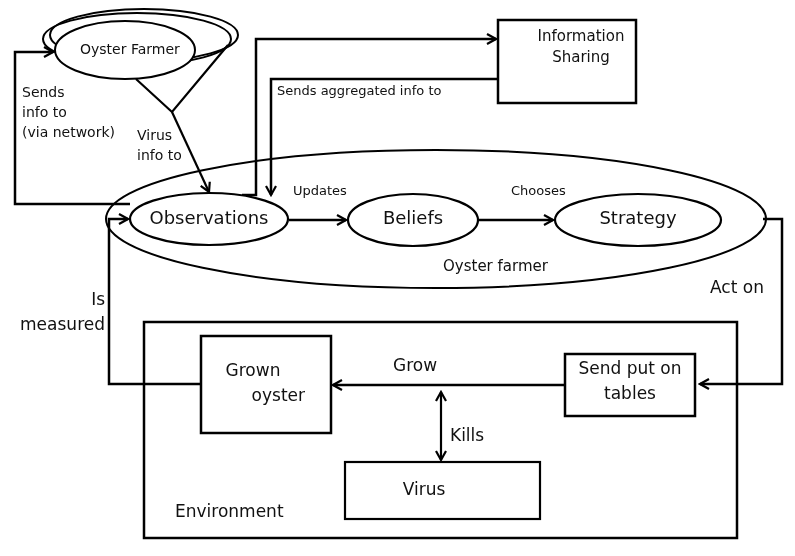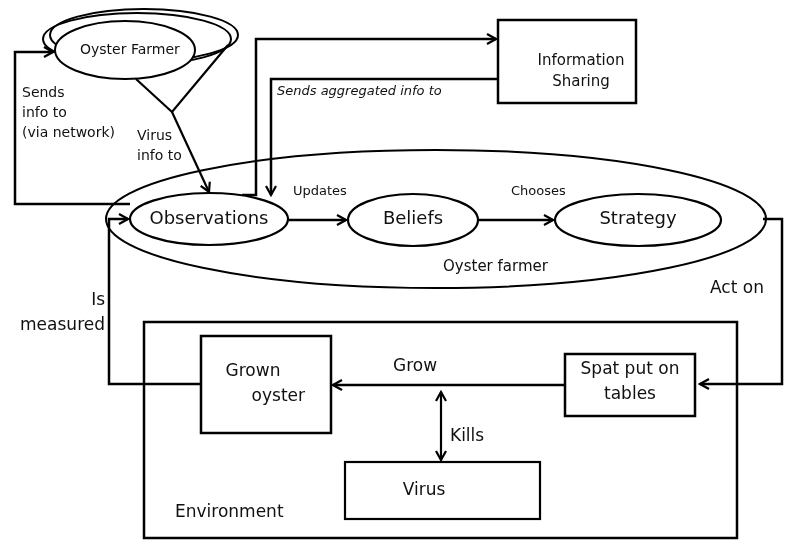--- a/index.html
+++ b/index.html
@@ -76,23 +76,23 @@
   <div style="margin-top:4px;">info to</div>
   <div style="margin-top:4px;">(via network)</div>
 </div>
 
 <div class="lbl f14" style="left:137px; top:127px;">
   <div>Virus</div>
   <div style="margin-top:4px;">info to</div>
 </div>
 
 <div class="lbl f13" style="left:332px; top:19px;"></div>
-<div class="lbl f13" style="left:277px; top:84px;font-style:italic;">Sends aggregated info to</div>
+<div class="lbl f13" style="left:277px; top:84px;">Sends aggregated info to</div>
 
-<div class="lbl f15 center" style="left:498px; top:28px; width:166px;margin-top:24px;">
+<div class="lbl f15 center" style="left:498px; top:28px; width:166px;">
   <div>Information</div>
   <div style="margin-top:4px;">Sharing</div>
 </div>
 
 <div class="lbl f13" style="left:293px; top:184px;">Updates</div>
 <div class="lbl f13" style="left:511px; top:184px;">Chooses</div>
 
 <div class="lbl f18 center" style="left:130px; top:208px; width:158px;">Observations</div>
 <div class="lbl f18 center" style="left:348px; top:208px; width:130px;">Beliefs</div>
 <div class="lbl f18 center" style="left:555px; top:208px; width:166px;">Strategy</div>
@@ -105,20 +105,20 @@
   <div>Is</div>
   <div style="margin-top:5px;">measured</div>
 </div>
 
 <div class="lbl f17 center" style="left:201px; top:361px; width:104px;">
   <div>Grown</div>
   <div style="margin-top:5px;text-align:right;">oyster</div>
 </div>
 
 <div class="lbl f17 center" style="left:565px; top:359px; width:130px;">
-  <div>Spat put on</div>
+  <div>Send put on</div>
   <div style="margin-top:5px;">tables</div>
 </div>
 
 <div class="lbl f17" style="left:393px; top:356px;">Grow</div>
 <div class="lbl f17" style="left:450px; top:426px;">Kills</div>
 <div class="lbl f17 center" style="left:345px; top:480px; width:158px;">Virus</div>
 <div class="lbl f17" style="left:175px; top:502px;">Environment</div>
 
 </body></html>

